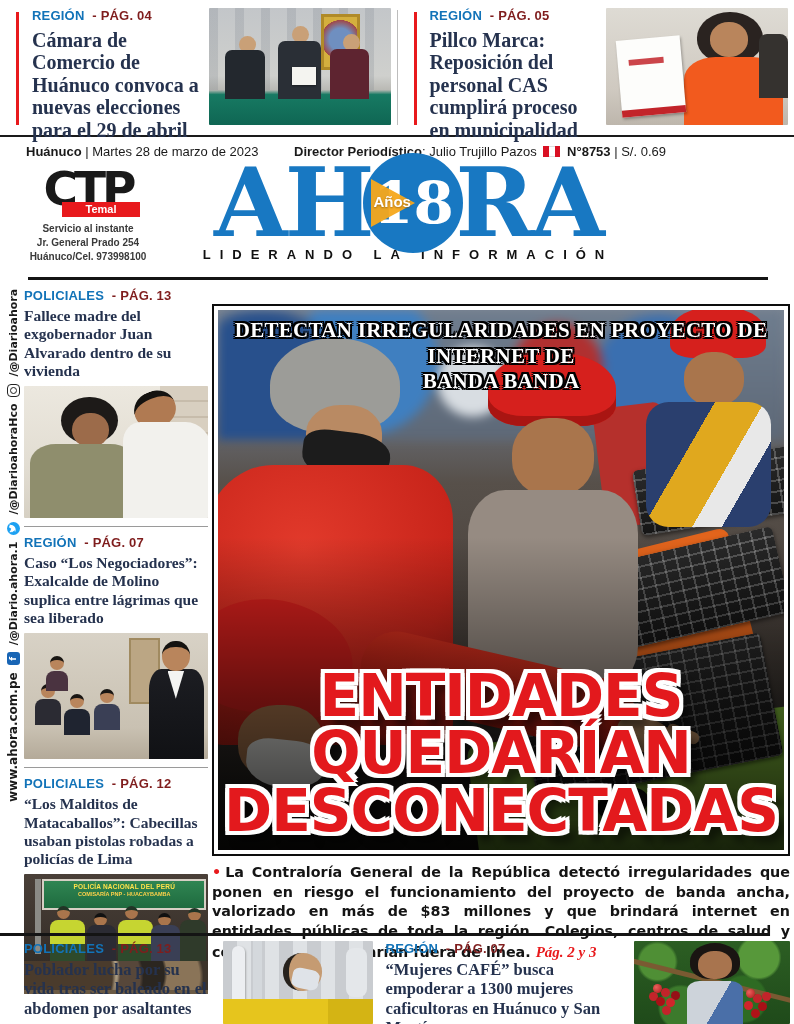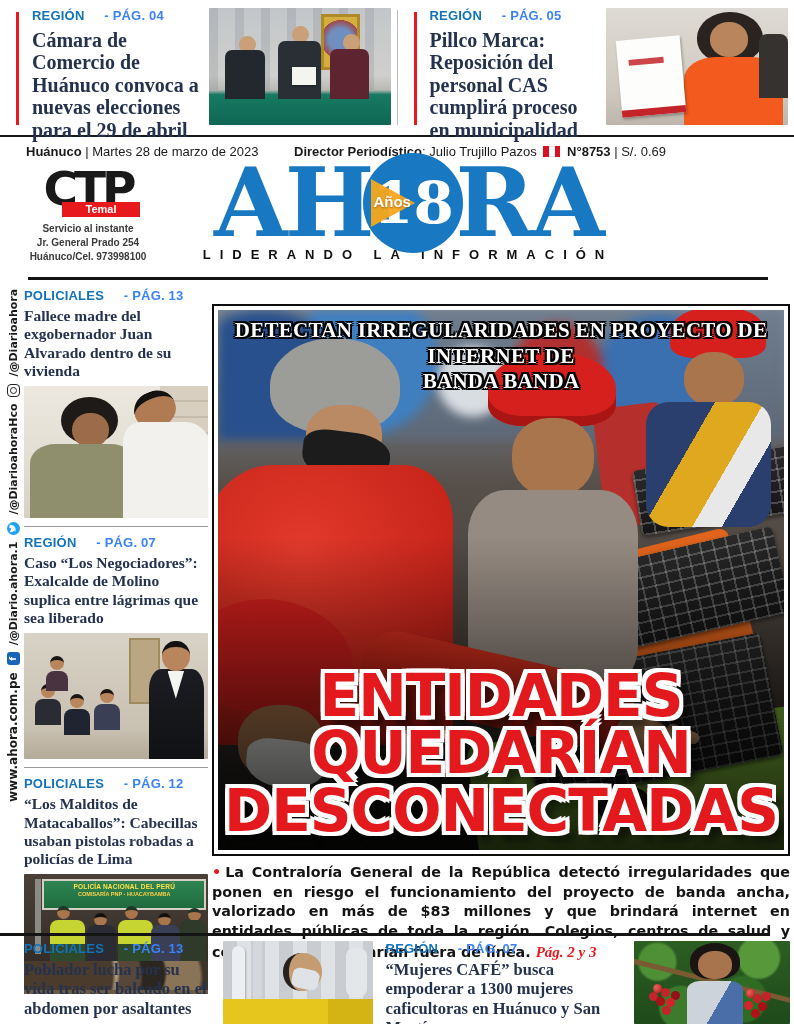--- a/index.html
+++ b/index.html
@@ -11,21 +11,21 @@
   }
 
   
   .top-strip { position:absolute; top:0; left:0; width:794px; height:137px;
     border-bottom:2px solid #1a1a1a; display:flex; }
   .top-story { flex:1; display:flex; gap:8px; padding:8px 6px 6px 16px; }
   .top-accent { width:3px; background:#e8191c; margin:4px 5px 4px 0; }
   .top-story-text { flex:1; min-width:0; }
   .kicker { font-size:13px; font-weight:bold; letter-spacing:.2px; white-space:nowrap; }
   .kicker .sec { color:#1273b8; }
-  .kicker .pg  { color:#3b82f6; margin-left:16px; }
+  .kicker .pg  { color:#7f1d1d; margin-left:4px; }
   .top-headline { font-family:"Liberation Serif", serif; font-weight:700;
     font-size:20px; line-height:1.12; color:#25324e; margin-top:6px; }
   .top-photo { width:182px; height:117px; flex:none; position:relative; overflow:hidden; border-radius:1px; }
   .top-divider { width:1px; background:#bdbdbd; margin:10px 0; }
 
   
   .date-bar { position:absolute; top:139px; left:0; width:692px; height:24px;
     display:flex; justify-content:space-between; align-items:center;
     padding:0 26px; font-size:13px; color:#1a1a1a; }
   .date-bar b { font-weight:bold; }

